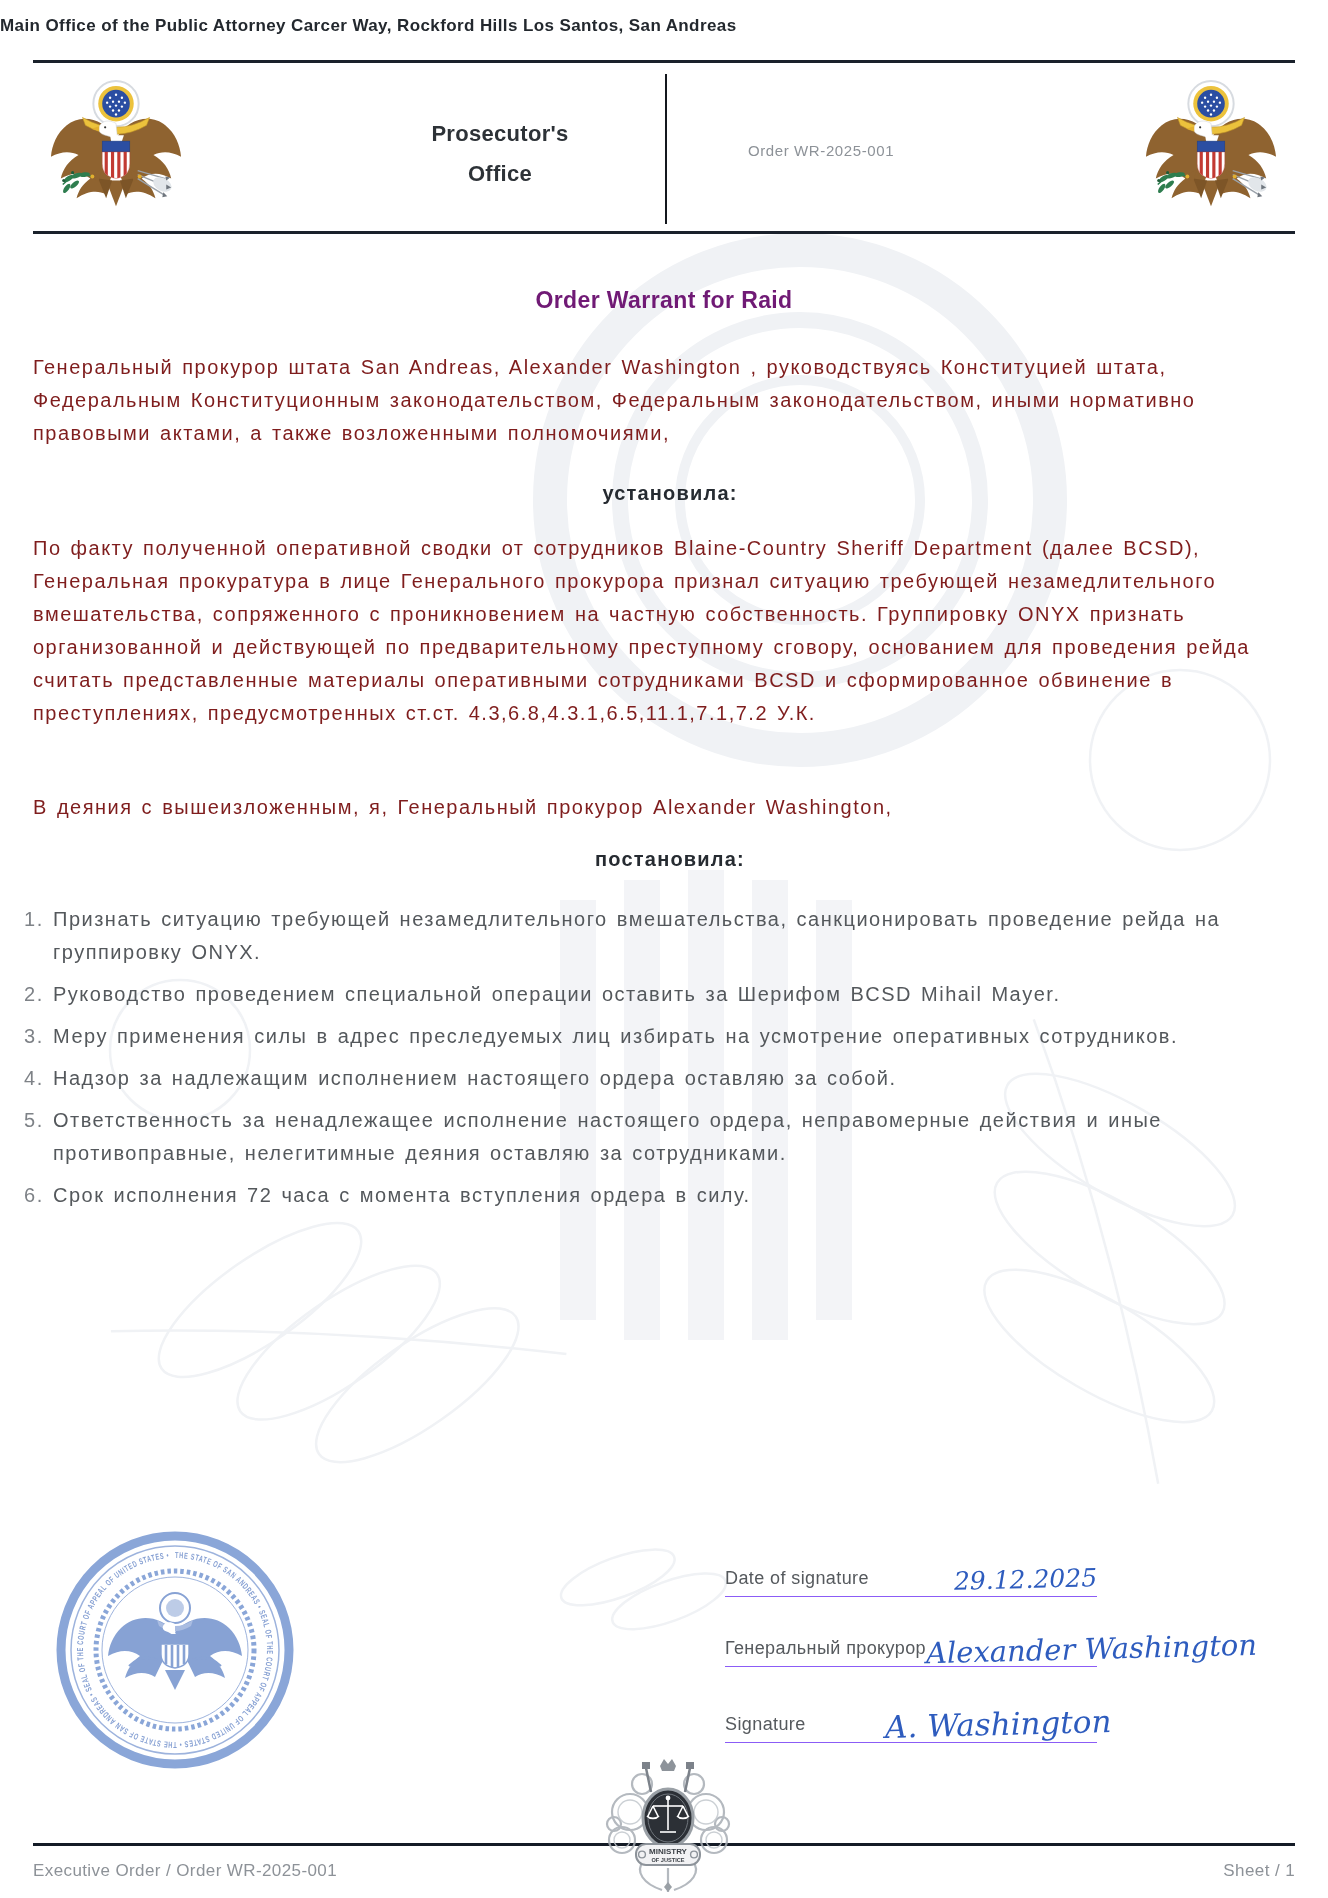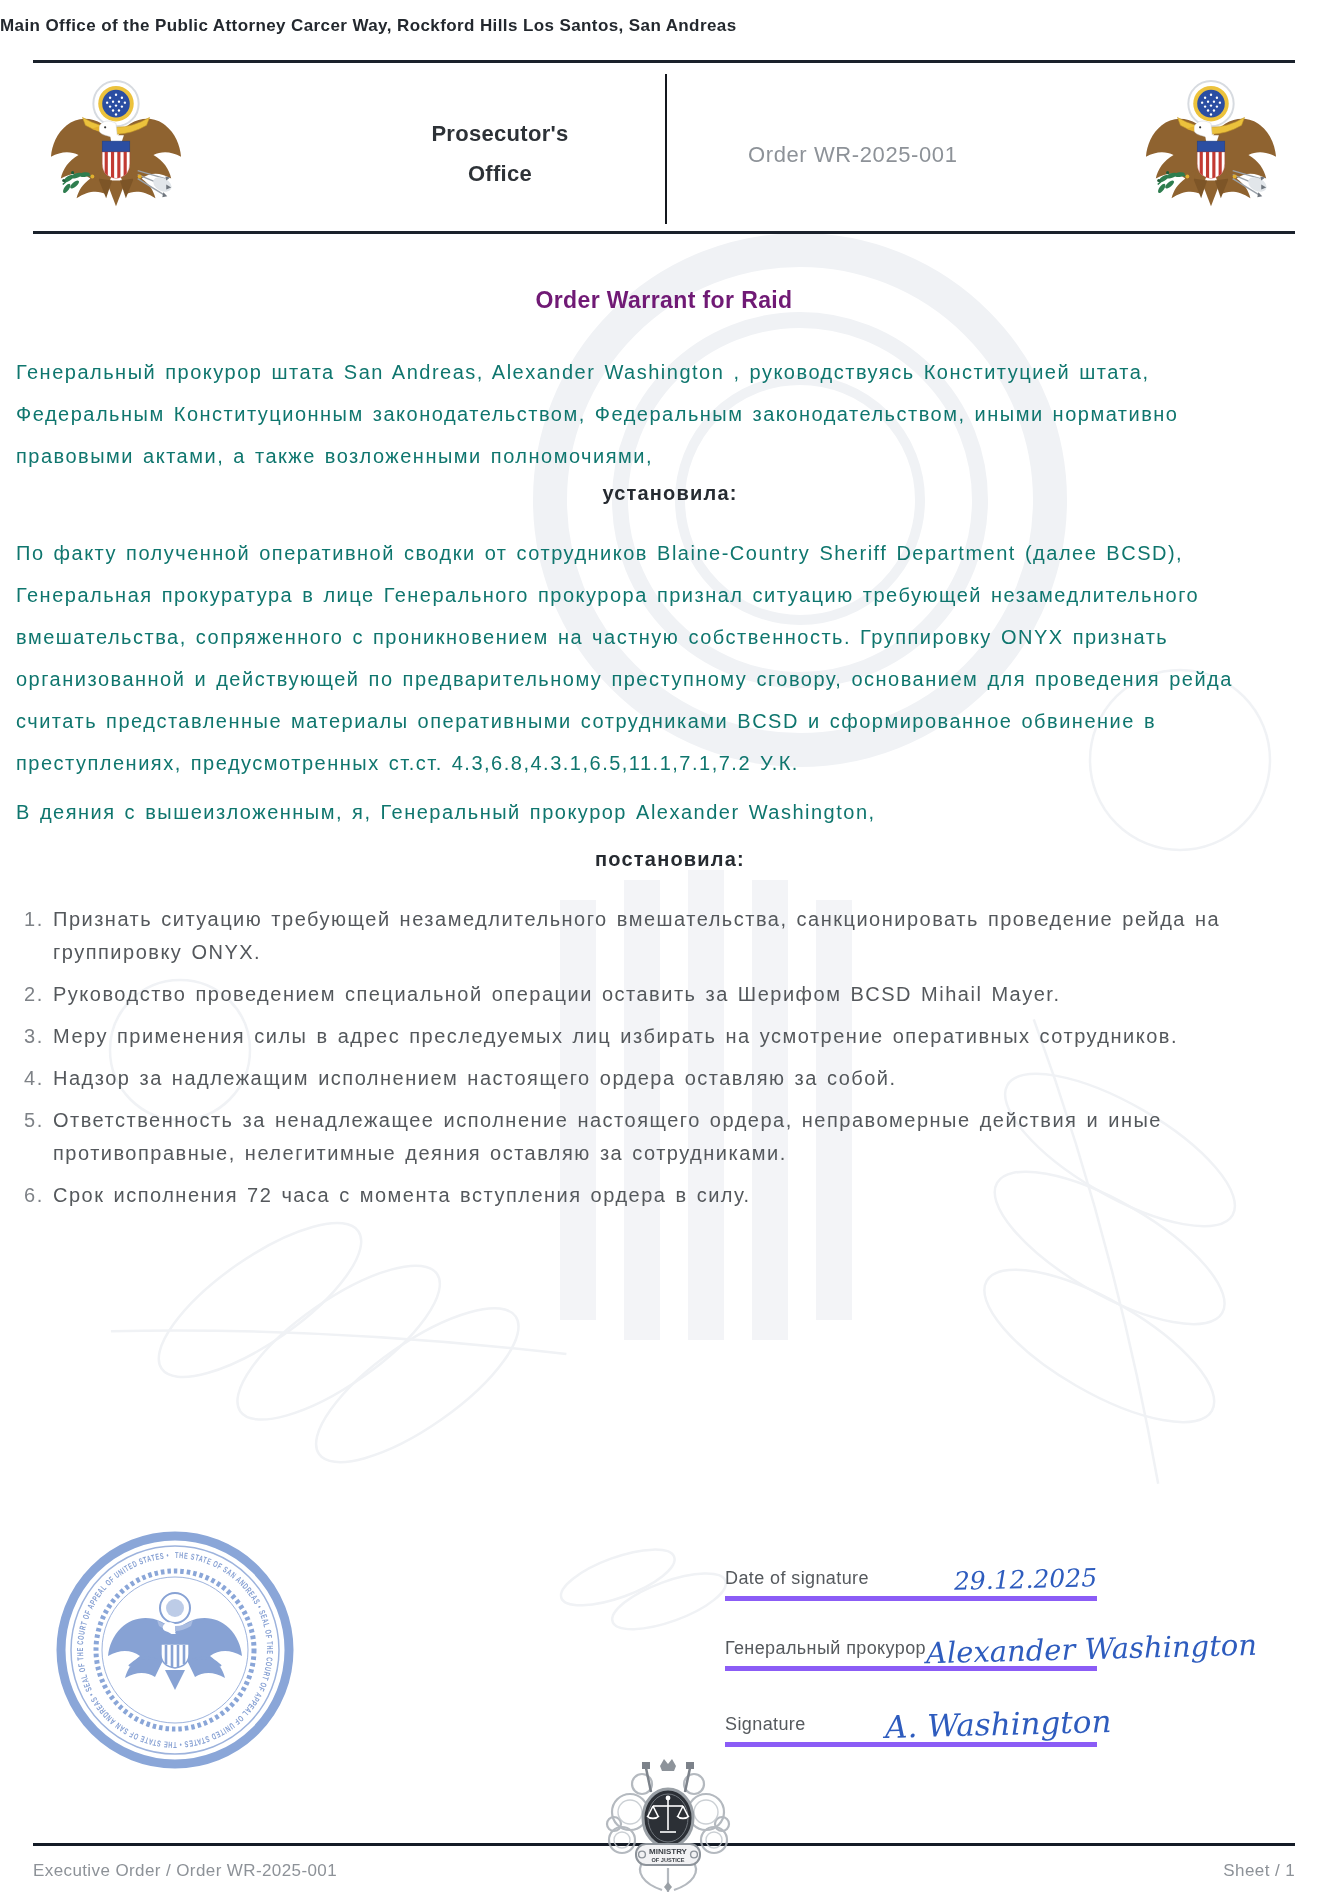--- a/index.html
+++ b/index.html
@@ -11,44 +11,44 @@
   
   .hdr-top{top:16px;left:0;right:0;text-align:left;font-weight:bold;
     font-size:17px;color:#23282e;letter-spacing:.4px;}
   .rule{left:33px;right:33px;height:2.5px;background:#1a212b;}
   .rule.r1{top:60px;}
   .rule.r2{top:231px;}
   .rule.r3{top:1843px;height:3px;background:#141b26;}
   .office-title{left:300px;top:114px;width:400px;text-align:center;
     font-size:22px;font-weight:bold;color:#2d3237;line-height:40px;letter-spacing:.3px;}
   .divider{left:665px;top:74px;width:2px;height:150px;background:#14181e;}
-  .order-no{left:748px;top:142px;font-size:22px;color:#8d9298;letter-spacing:.6px;}
+  .order-no{left:748px;top:142px;font-size:15px;color:#8d9298;letter-spacing:.6px;}
   .eagle{width:138px;height:142px;}
   .eagle.left{left:47px;top:77px;}
   .eagle.right{left:1142px;top:77px;}
   
   .doc-title{top:287px;left:0;right:0;text-align:center;font-size:23px;
     font-weight:bold;color:#701a75;letter-spacing:.4px;}
-  .para{left:16px;width:1252px;font-size:20px;line-height:42px;color:#0f766e;
+  .para{left:33px;width:1252px;font-size:20px;line-height:33px;color:#7f1d1d;
     letter-spacing:1.5px;word-spacing:2px;}
   .p1{top:351px;}
   .p2{top:532px;}
   .p3{top:791px;}
   .subhead{left:0;right:0;text-align:center;font-size:20px;font-weight:bold;
     color:#262b31;letter-spacing:1.2px;padding-left:12px;}
   .h-est{top:482px;}
   .h-res{top:848px;}
   .resolutions{left:53px;top:903px;width:1218px;margin:0;padding:0;list-style:none;
     counter-reset:res;font-size:20px;line-height:33px;color:#54585c;
     letter-spacing:1.5px;word-spacing:2px;}
   .resolutions li{counter-increment:res;position:relative;margin:0 0 9px 0;}
   .resolutions li::before{content:counter(res) ".";position:absolute;left:-29px;
     color:#7e8287;}
   
-  .sig-row{left:725px;width:372px;height:44px;border-bottom:5px solid #8b5cf6;
+  .sig-row{left:725px;width:372px;height:44px;border-bottom:1px solid #8b5cf6;
     display:flex;justify-content:space-between;align-items:flex-end;}
   .sig-row .lbl{font-size:18px;color:#55595d;padding-bottom:7px;letter-spacing:.4px;
     white-space:nowrap;flex-shrink:0;}
   .hand{font-family:"DejaVu Serif",serif;font-style:italic;color:#2e5cbe;
     white-space:nowrap;transform:rotate(-1.5deg);flex-shrink:0;}
   .row-date{top:1552px;}
   .row-name{top:1622px;}
   .row-sig{top:1698px;}
   .hand.date{font-size:25px;padding-bottom:2px;}
   .hand.name{font-size:29px;margin-right:-14px;}

